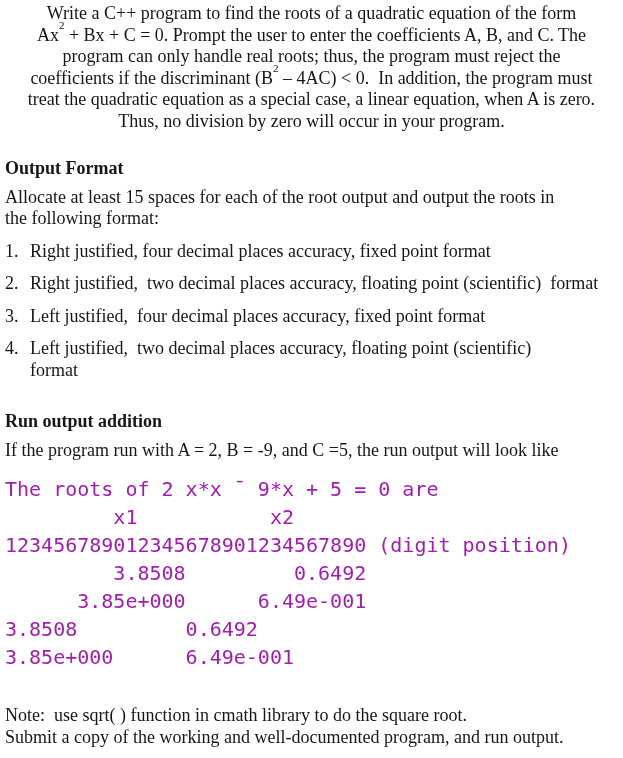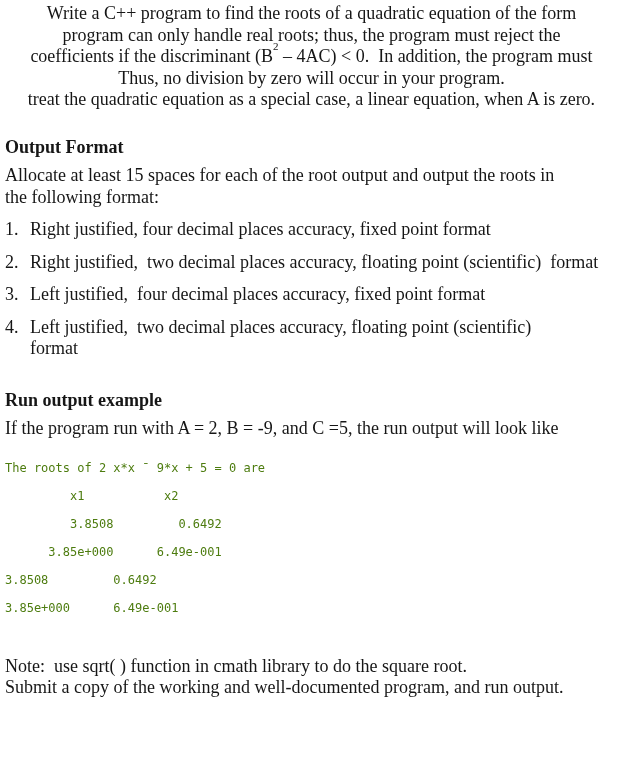--- a/index.html
+++ b/index.html
@@ -24,39 +24,40 @@
   }
   .h-run { margin-top: 30px; }
   .allocate { margin: 0; }
   .format-list { margin: 0; }
   .list-item { display: flex; margin-top: 11px; }
   .num { flex: 0 0 25px; }
   .itxt { white-space: pre-wrap; }
   .run-intro { margin: 0 0 14px 0; }
   .console {
     font-family: "DejaVu Sans Mono", monospace;
-    font-size: 12px; line-height: 28px;
-    color: #4d7c0f;
+    font-size: 20px; line-height: 28px;
+    color: #a21caf;
     margin: 0 0 34px 0;
   }
   .cline { white-space: pre; }
   .submit { margin: 0 0 8px 0; }
   .note { margin: 0; }
 </style>
 </head>
 <body>
 
 <div class="page">
 
   <p class="serif intro">
     <span class="ln"><span>Write a C++ program to find the roots of a quadratic equation of the form</span></span>
+    <span class="ln"><span>Ax</span><sup class="sq">2</sup><span> + Bx + C = 0. Prompt the user to enter the coefficients A, B, and C. The</span></span>
     <span class="ln"><span>program can only handle real roots; thus, the program must reject the</span></span>
     <span class="ln"><span>coefficients if the discriminant (B</span><sup class="sq">2</sup><span> – 4AC) &lt; 0.  In addition, the program must</span></span>
+    <span class="ln"><span>treat the quadratic equation as a special case, a linear equation, when A is zero.</span></span>
     <span class="ln"><span>Thus, no division by zero will occur in your program.</span></span>
-    <span class="ln"><span>treat the quadratic equation as a special case, a linear equation, when A is zero.</span></span>
   </p>
 
   <div class="heading">Output Format</div>
 
   <p class="serif allocate">
     <span class="ln"><span>Allocate at least 15 spaces for each of the root output and output the roots in</span></span>
     <span class="ln"><span>the following format:</span></span>
   </p>
 
   <div class="serif format-list">
@@ -72,29 +73,30 @@
       <span class="num">3.</span>
       <span class="itxt">Left justified,  four decimal places accuracy, fixed point format</span>
     </div>
     <div class="list-item">
       <span class="num">4.</span>
       <span class="itxt">Left justified,  two decimal places accuracy, floating point (scientific)
 format</span>
     </div>
   </div>
 
-  <div class="heading h-run">Run output example</div>
+  <div class="heading h-run">Run output addition</div>
 
   <p class="serif run-intro">
     <span class="ln"><span>If the program run with A = 2, B = -9, and C =5, the run output will look like</span></span>
   </p>
 
   <div class="console">
     <div class="cline">The roots of 2 x*x ¯ 9*x + 5 = 0 are</div>
     <div class="cline">         x1           x2</div>
+    <div class="cline">123456789012345678901234567890 (digit position)</div>
     <div class="cline">         3.8508         0.6492</div>
     <div class="cline">      3.85e+000      6.49e-001</div>
     <div class="cline">3.8508         0.6492</div>
     <div class="cline">3.85e+000      6.49e-001</div>
   </div>
 
   <p class="serif note">
     <span class="ln"><span>Note:  use sqrt( ) function in cmath library to do the square root.</span></span>
   </p>
 

